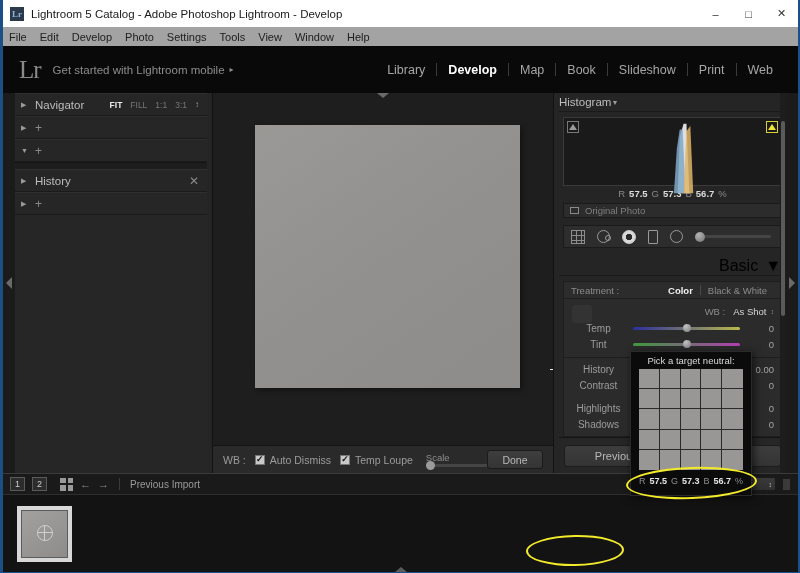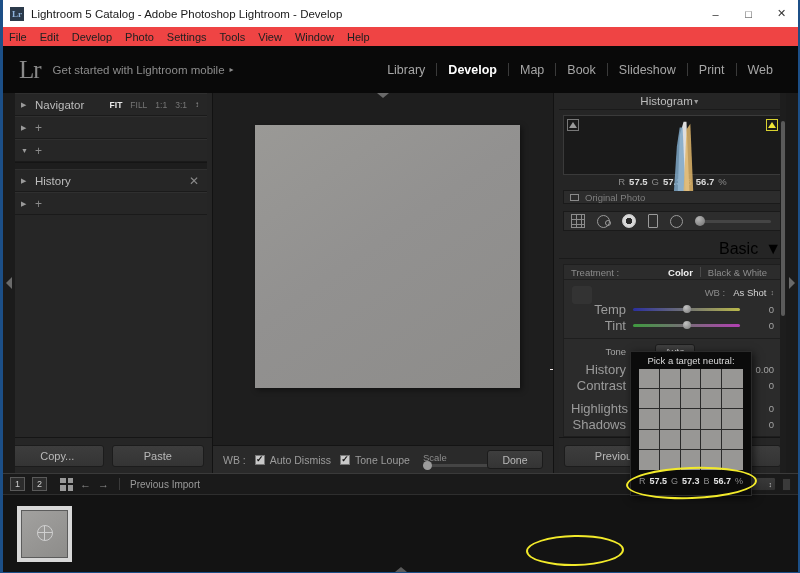--- a/index.html
+++ b/index.html
@@ -48,21 +48,21 @@
   }
   .wincontrols div {
     width: 33px; height: 27px;
     display: flex; align-items: center; justify-content: center;
     font-size: 11px; color: #333;
   }
 
   
   .menubar {
     height: 19px;
-    background: #ef4444;
+    background: #a3a3a3;
     display: flex;
     align-items: center;
     padding-left: 6px;
     gap: 13px;
   }
   .menubar span {
     font-size: 11px;
     color: #202020;
     cursor: default;
   }
@@ -348,21 +348,21 @@
     display: flex; align-items: center; justify-content: center;
   }
   .rp-edge .tri {
     width: 0; height: 0;
     border-top: 6px solid transparent;
     border-bottom: 6px solid transparent;
     border-left: 6px solid #6a6a6a;
   }
   .rp-head {
     height: 22px;
-    display: flex; align-items: center; justify-content: center;
+    display: flex; align-items: center; justify-content: flex-start;
     gap: 0;
     padding-right: 5px;
     border-bottom: 1px solid #1a1a1a;
   }
   .rp-head .ttl { font-size: 11.5px; color: #bdbdbd; }
   .rp-head .cv { font-size: 7px; color: #9a9a9a; }
   .histo-box {
     margin: 5px 4px 0 4px;
     height: 78px;
     background: #1a1a1a;
@@ -490,21 +490,21 @@
   .eyedrop-well {
     position: absolute; left: 8px; top: 6px;
     width: 20px; height: 18px;
     background: #333;
     border-radius: 3px;
   }
   .slider-row {
     display: flex; align-items: center;
     height: 16px; padding: 0 7px;
   }
-  .sl-name { width: 62px; text-align: right; font-size: 13px; color: #9c9c9c; padding-right: 7px; }
+  .sl-name { width: 62px; text-align: center; font-size: 10px; color: #9c9c9c; padding-right: 7px; }
   .sl-track {
     flex: 1; height: 3px; border-radius: 2px; position: relative;
     background: #4a4a4a;
   }
   .sl-track.temp { background: linear-gradient(to right,#2b2f9e,#b9b84a); }
   .sl-track.tint { background: linear-gradient(to right,#3f9a3f,#b13fb1); }
   .sl-knob {
     position: absolute; left: 50%; top: -3px; margin-left: -4px;
     width: 8px; height: 8px; border-radius: 50%;
     background: radial-gradient(circle at 35% 30%, #c3c3c3, #7a7a7a);
@@ -724,24 +724,20 @@
         </div>
 
         <div class="panel-row">
           <div class="caret">▶</div>
           <div class="paction">+</div>
         </div>
 
         <div class="lp-fill"></div>
       </div>
 
-      <div class="lp-buttons">
-        <div class="lrbtn">Copy...</div>
-        <div class="lrbtn">Paste</div>
-      </div>
     </div>
 
     <div class="center">
       <div class="topnotch"></div>
       <div class="canvas">
         <div class="photo"></div>
 
         <div class="reticle">
           <div class="ring-out"></div>
           <div class="ring-in"></div>
@@ -794,21 +790,21 @@
       </div>
 
       <div class="ctoolbar">
         <div class="tl">WB :</div>
         <div class="chk">
           <div class="chkbox">✓</div>
           <span>Auto Dismiss</span>
         </div>
         <div class="chk">
           <div class="chkbox">✓</div>
-          <span>Tone Loupe</span>
+          <span>Temp Loupe</span>
         </div>
         <div class="scale-wrap">
           <div class="scale-lbl">Scale</div>
           <div class="scale-track">
             <div class="scale-knob"></div>
           </div>
         </div>
         <div class="done-btn">Done</div>
       </div>
     </div>
@@ -890,24 +886,20 @@
           <div class="slider-row">
             <div class="sl-name">Tint</div>
             <div class="sl-track tint">
               <div class="sl-knob"></div>
             </div>
             <div class="sl-val">0</div>
           </div>
         </div>
 
         <div class="tone-block">
-          <div class="tone-head">
-            <div class="tn">Tone</div>
-            <div class="auto">Auto</div>
-          </div>
           <div class="slider-row">
             <div class="sl-name">History</div>
             <div class="sl-track">
               <div class="sl-knob"></div>
             </div>
             <div class="sl-val">0.00</div>
           </div>
           <div class="slider-row">
             <div class="sl-name">Contrast</div>
             <div class="sl-track">

